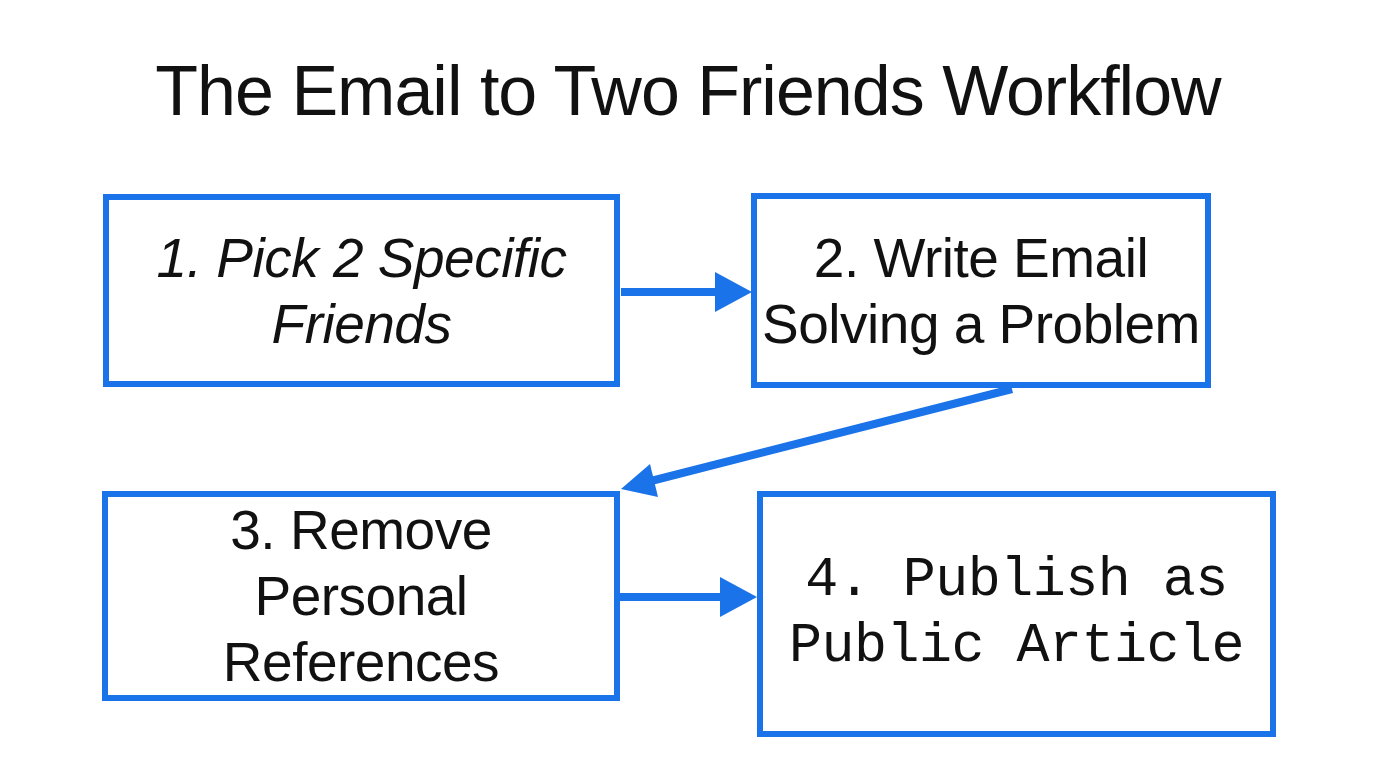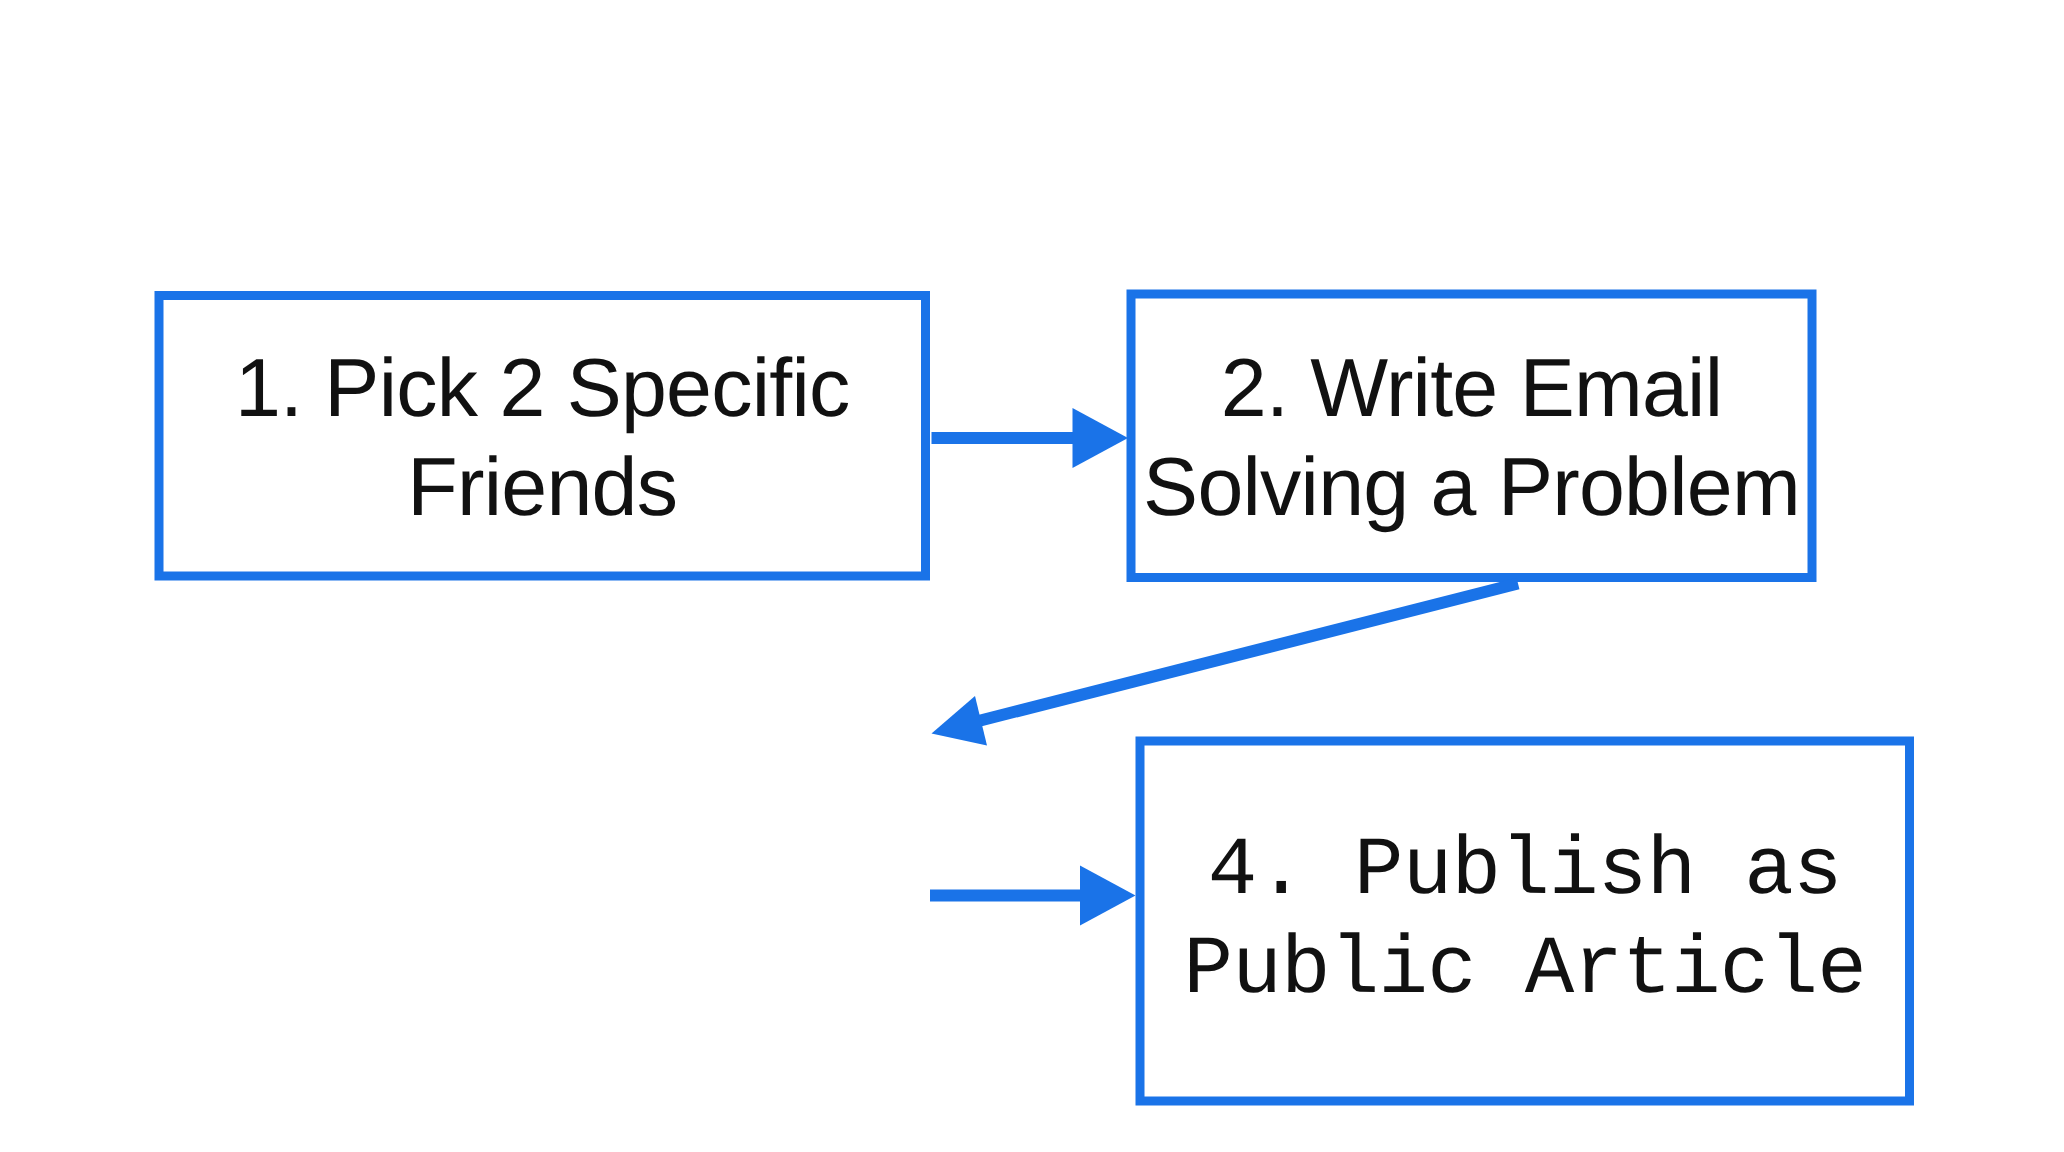--- a/index.html
+++ b/index.html
@@ -38,47 +38,53 @@
     text-align:center;
   }
   .box-label{
     font-size:55px;
     font-weight:500;
     line-height:1.2;
     letter-spacing:-0.5px;
     color:var(--text);
     white-space:pre-line;
   }
-  .box1{left:103px;top:194px;width:517px;height:193px;}
+  .box1{left:103px;top:194px;width:517px;height:193px;font-style:italic;}
   .box2{left:751px;top:193px;width:460px;height:195px;}
   .box3{left:102px;top:491px;width:518px;height:210px;}
   .box4{left:757px;top:491px;width:519px;height:246px;font-family:Liberation Mono, monospace;}
   .arrows{
     position:absolute;left:0;top:0;width:1376px;height:768px;
     pointer-events:none;
   }
   .arrows line{stroke:var(--accent);stroke-width:8;}
   .arrows polygon{fill:var(--accent);}
 </style>
 </head>
 <body>
 
 <div class="canvas">
 
+  <h1 class="title">The Email to Two Friends Workflow</h1>
 
   <div class="box box1">
     <span class="box-label">1. Pick 2 Specific
 Friends</span>
   </div>
 
   <div class="box box2">
     <span class="box-label">2. Write Email
 Solving a Problem</span>
   </div>
 
+  <div class="box box3">
+    <span class="box-label">3. Remove
+Personal
+References</span>
+  </div>
 
   <div class="box box4">
     <span class="box-label">4. Publish as
 Public Article</span>
   </div>
 
   <svg class="arrows" width="1376" height="768" viewBox="0 0 1376 768" xmlns="http://www.w3.org/2000/svg">
 
     <g>
       <line x1="621" y1="292" x2="722" y2="292"></line>

